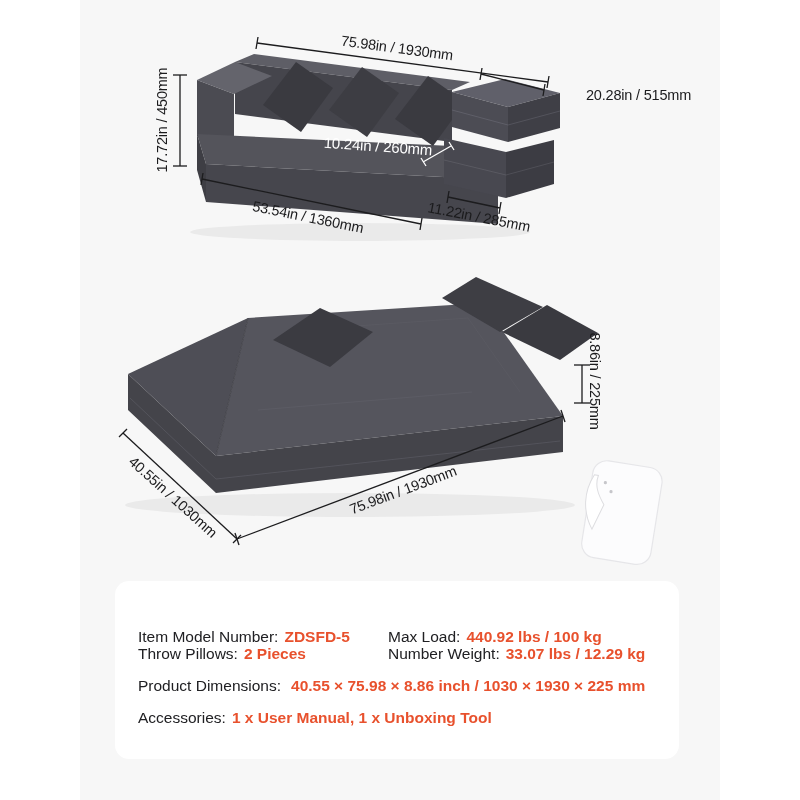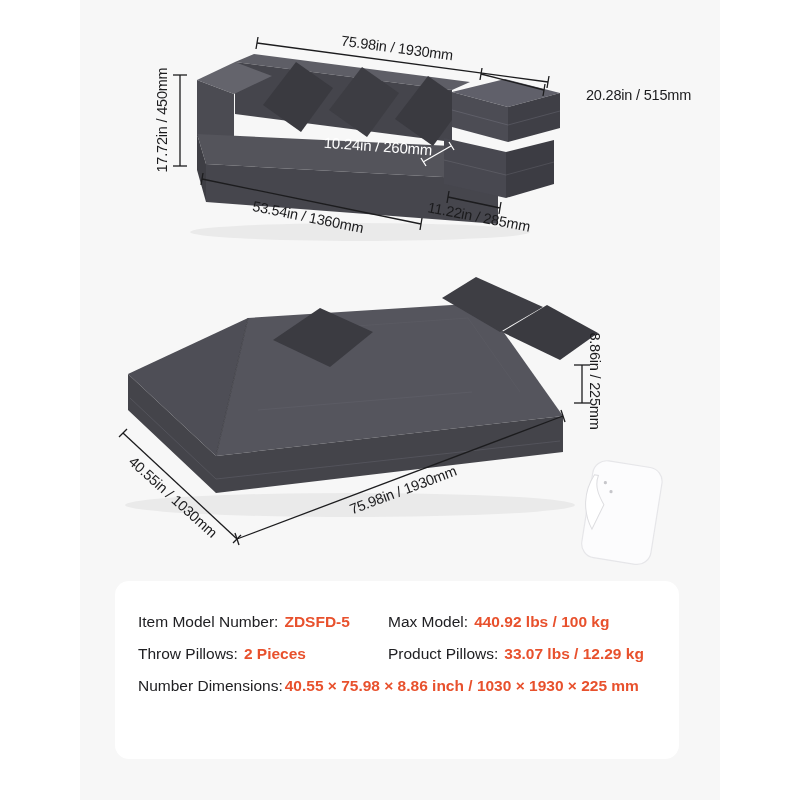--- a/index.html
+++ b/index.html
@@ -130,29 +130,32 @@
   <div class="dim center" style="left:162px;top:120px;transform:translate(-50%,-50%) rotate(-90deg);">17.72in / 450mm</div>
   <div class="dim center white" style="left:378px;top:146px;transform:translate(-50%,-50%) rotate(4deg);">10.24in / 260mm</div>
   <div class="dim center" style="left:308px;top:217px;transform:translate(-50%,-50%) rotate(11.5deg);">53.54in / 1360mm</div>
   <div class="dim center" style="left:479px;top:217px;transform:translate(-50%,-50%) rotate(11deg);">11.22in / 285mm</div>
 
   <div class="dim center" style="left:595px;top:381px;transform:translate(-50%,-50%) rotate(90deg);">8.86in / 225mm</div>
   <div class="dim center" style="left:403px;top:490px;transform:translate(-50%,-50%) rotate(-20.5deg);">75.98in / 1930mm</div>
   <div class="dim center" style="left:173px;top:497px;transform:translate(-50%,-50%) rotate(42deg);">40.55in / 1030mm</div>
 
   <div class="spec-panel">
-    <div class="spec-row" style="top:31px;">
+    <div class="spec-row" style="top:46px;">
       <span class="lbl">Item Model Number:</span><span class="spec-value">ZDSFD-5</span>
       <span class="spec-col2">
-        <span class="lbl">Max Model:</span><span class="spec-value">440.92 lbs / 100 kg</span>
+        <span class="lbl">Max Load:</span><span class="spec-value">440.92 lbs / 100 kg</span>
       </span>
     </div>
     <div class="spec-row" style="top:63px;">
       <span class="lbl">Throw Pillows:</span><span class="spec-value">2 Pieces</span>
       <span class="spec-col2">
-        <span class="lbl">Product Pillows:</span><span class="spec-value">33.07 lbs / 12.29 kg</span>
+        <span class="lbl">Number Weight:</span><span class="spec-value">33.07 lbs / 12.29 kg</span>
       </span>
     </div>
     <div class="spec-row" style="top:95px;">
-      <span class="lbl">Number Dimensions:</span><span class="spec-value" style="margin-left:2px;">40.55 × 75.98 × 8.86 inch / 1030 × 1930 × 225 mm</span>
+      <span class="lbl">Product Dimensions:</span><span class="spec-value" style="margin-left:10px;">40.55 × 75.98 × 8.86 inch / 1030 × 1930 × 225 mm</span>
+    </div>
+    <div class="spec-row" style="top:127px;">
+      <span class="lbl">Accessories:</span><span class="spec-value">1 x User Manual, 1 x Unboxing Tool</span>
     </div>
   </div>
 </div>
 
 </body></html>

